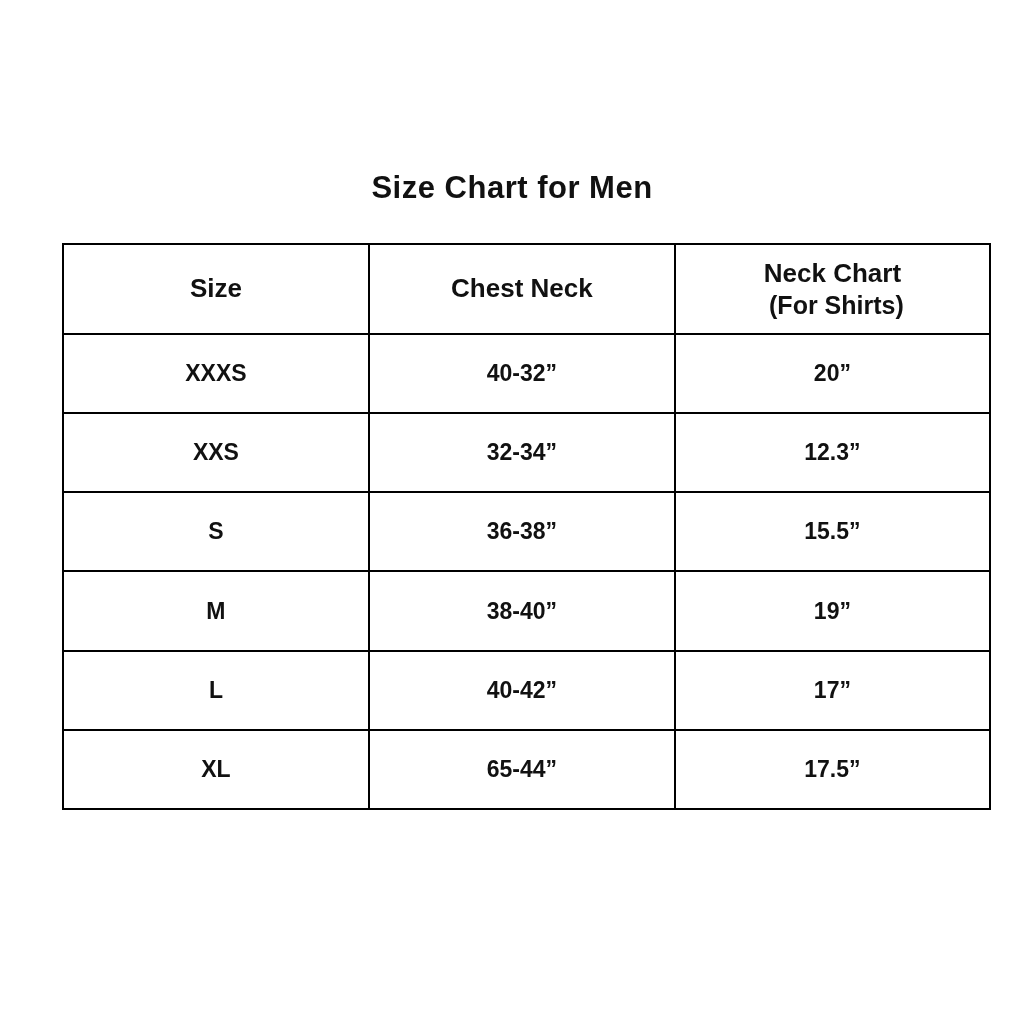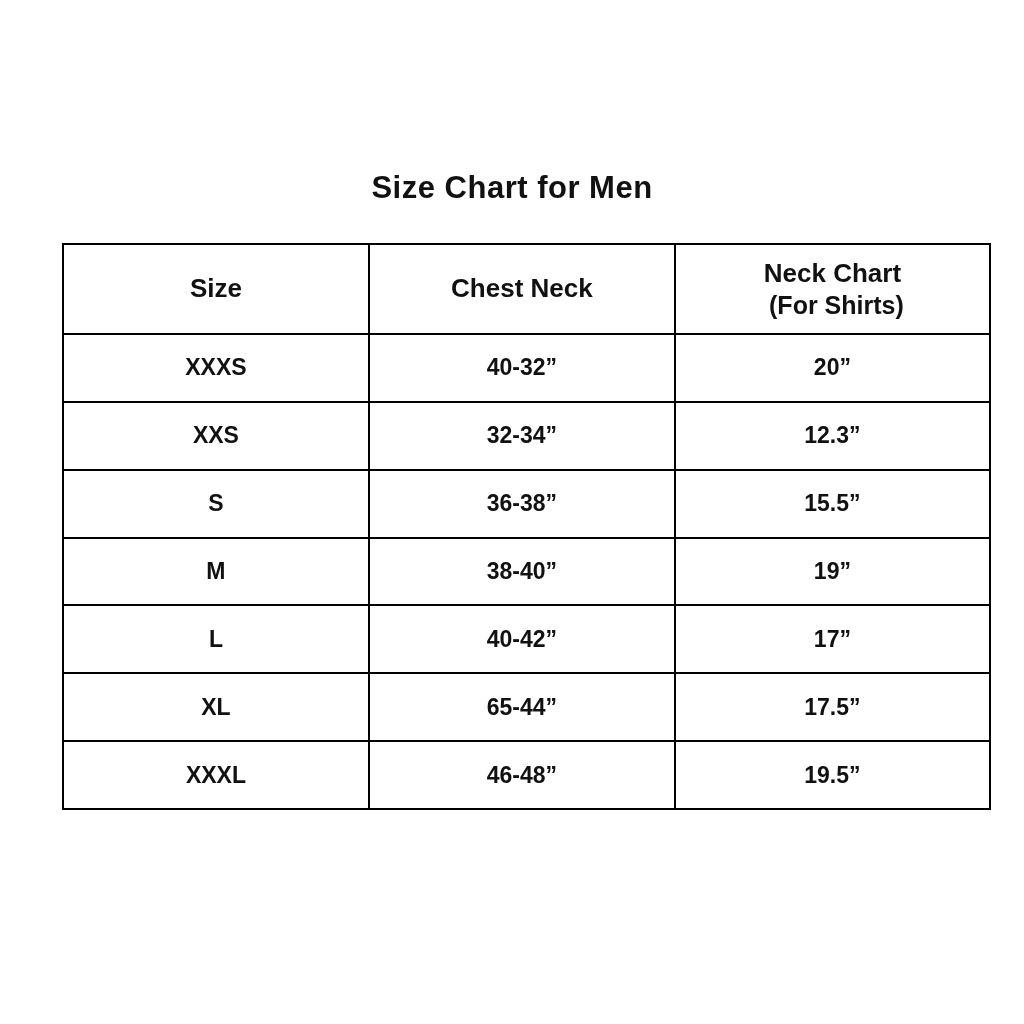--- a/index.html
+++ b/index.html
@@ -110,20 +110,15 @@
         <tr>
           <td>L</td>
           <td>40-42”</td>
           <td>17”</td>
         </tr>
         <tr>
           <td>XL</td>
           <td>65-44”</td>
           <td>17.5”</td>
         </tr>
-        <tr>
-          <td>XXXL</td>
-          <td>46-48”</td>
-          <td>19.5”</td>
-        </tr>
       </tbody>
   </table>
 </div>
 
 </body></html>

